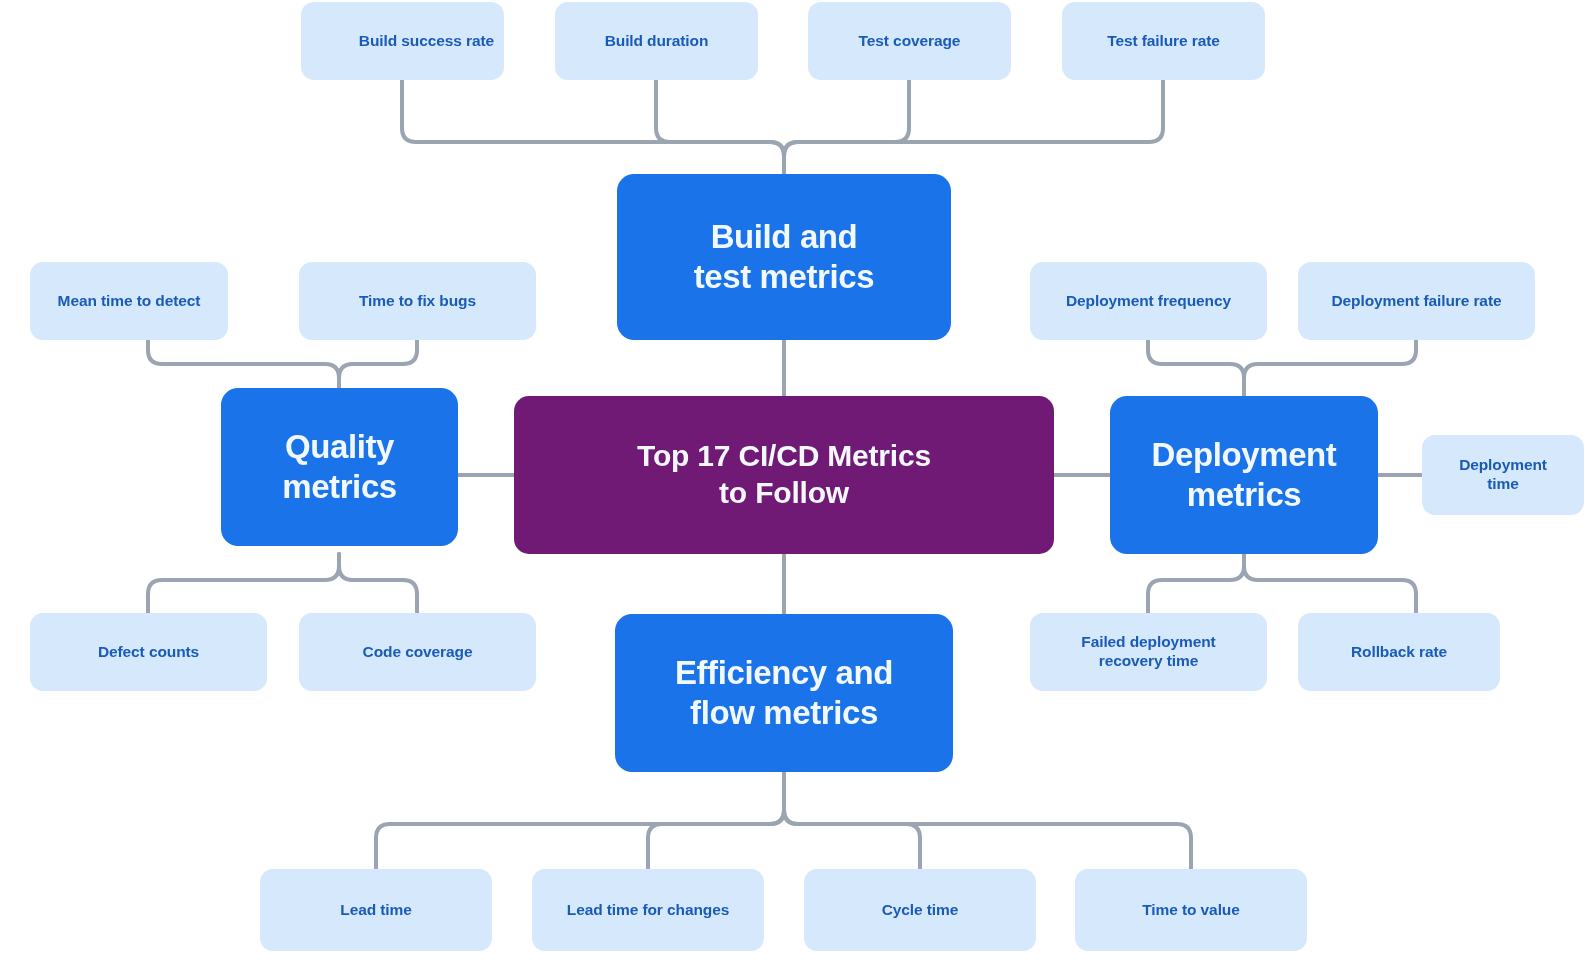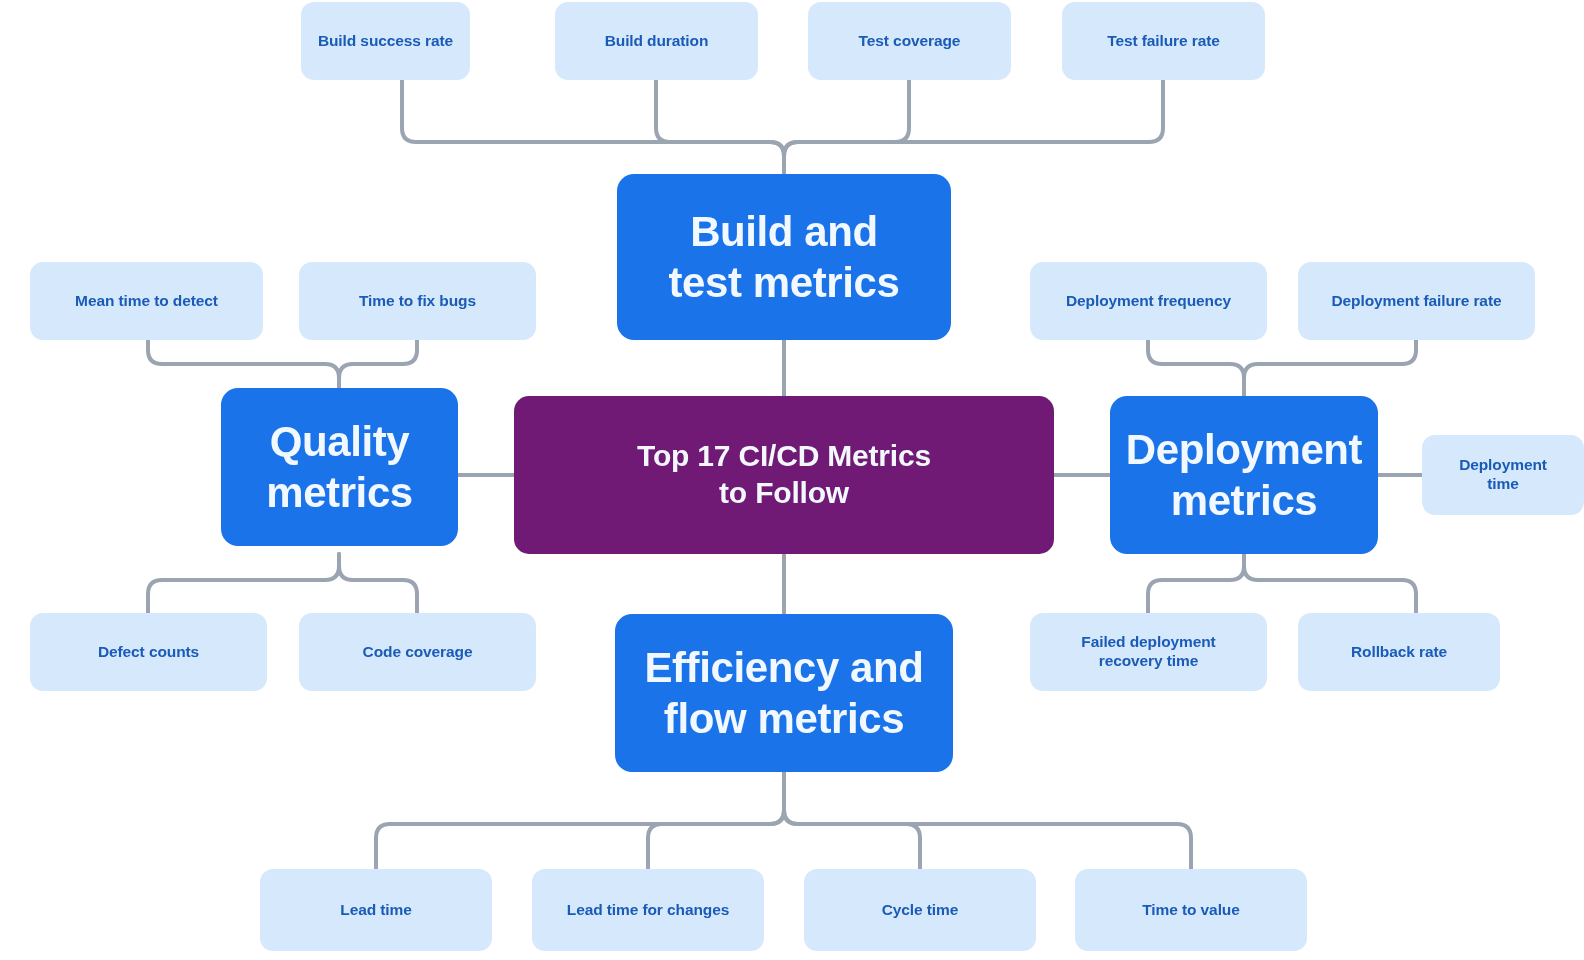--- a/index.html
+++ b/index.html
@@ -38,21 +38,21 @@
     color: #1a5bb8;
     font-weight: 700;
     font-size: 15.5px;
     border-radius: 13px;
     letter-spacing: -0.1px;
   }
   .node.branch {
     background: #1a73e8;
     color: #f2f8ff;
     font-weight: 700;
-    font-size: 42px;
+    font-size: 33px;
     border-radius: 17px;
     letter-spacing: -0.4px;
   }
   .node.root {
     background: #701a75;
     color: #f3f8ff;
     font-weight: 700;
     font-size: 30px;
     border-radius: 15px;
     letter-spacing: -0.2px;
@@ -122,34 +122,34 @@
   <div class="node branch" style="left:1110px; top:396px; width:268px; height:158px;">
     <span class="label">Deployment
 metrics</span>
   </div>
 
   <div class="node branch" style="left:615px; top:614px; width:338px; height:158px;">
     <span class="label">Efficiency and
 flow metrics</span>
   </div>
 
-  <div class="node leaf" style="left:301px; top:2px; width:169px; height:78px;">
+  <div class="node leaf" style="left:301px; top:2px; width:203px; height:78px;justify-content:flex-end;">
     <span class="label">Build success rate</span>
   </div>
   <div class="node leaf" style="left:555px; top:2px; width:203px; height:78px;">
     <span class="label">Build duration</span>
   </div>
   <div class="node leaf" style="left:808px; top:2px; width:203px; height:78px;">
     <span class="label">Test coverage</span>
   </div>
   <div class="node leaf" style="left:1062px; top:2px; width:203px; height:78px;">
     <span class="label">Test failure rate</span>
   </div>
 
-  <div class="node leaf" style="left:30px; top:262px; width:233px; height:78px;">
+  <div class="node leaf" style="left:30px; top:262px; width:198px; height:78px;">
     <span class="label">Mean time to detect</span>
   </div>
   <div class="node leaf" style="left:299px; top:262px; width:237px; height:78px;">
     <span class="label">Time to fix bugs</span>
   </div>
 
   <div class="node leaf" style="left:30px; top:613px; width:237px; height:78px;">
     <span class="label">Defect counts</span>
   </div>
   <div class="node leaf" style="left:299px; top:613px; width:237px; height:78px;">

